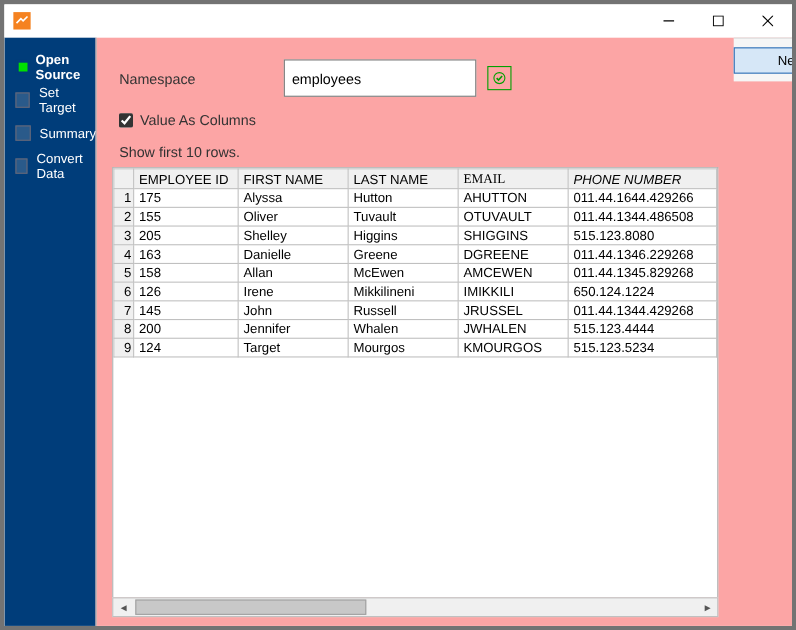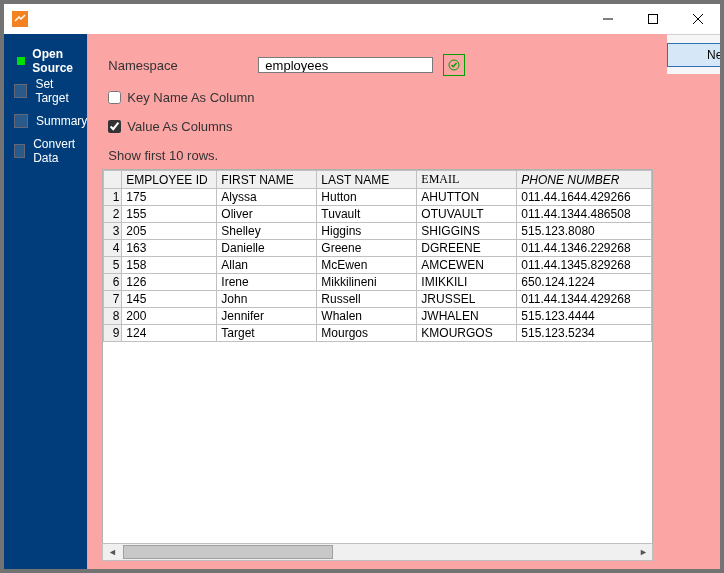--- a/index.html
+++ b/index.html
@@ -16,21 +16,21 @@
 .step .marker { width: 14px; height: 14px; margin-right: 8px; background: #2a5a8a; border: 1px solid #667; position: relative; }
 .step.active .marker { background: #00c000; box-shadow: 0 0 0 2px #003d7a inset; border: none; }
 .step.active .marker::after { content:""; position:absolute; left:3px; top:3px; width:8px; height:8px; background:#00c000; }
 .step.active .marker { background:#003d7a; }
 .step.active .marker::after { background:#00e000; }
 .step.active { font-weight: bold; }
 .content { flex: 1; background: #fca5a5; display: flex; flex-direction: row; border-left: 1px solid #b6b6b6; }
 .form-panel { margin: 20px 20px 0 20px; }
 .row { display: flex; align-items: center; margin-bottom: 14px; font-size: 13px; color: #333; }
 .row .label { width: 150px; }
-.row input[type="text"] { width: 175px; height: 16px; border: 1px solid #7a7a7a; padding: 2px 6px; font-size: 13px; background:#fff; }
+.row input[type="text"] { width: 175px; height: 34px; border: 1px solid #7a7a7a; padding: 2px 6px; font-size: 13px; background:#fff; }
 .row .okbtn { width: 22px; height: 22px; margin-left: 10px; border: 1px solid #00a000; display:flex; align-items:center; justify-content:center; cursor:pointer; }
 .row .okbtn svg { display:block; }
 .row label.cb { display:flex; align-items:center; gap:6px; cursor:pointer; font-size:13px; }
 .row input[type="checkbox"] { width: 13px; height: 13px; accent-color: #333; }
 .note { margin: 0 20px 6px 20px; font-size: 13px; color:#333; }
 .table-area { margin: 0 14px 0 14px; border: 1px solid #b0b0b0; border-bottom:none; flex:1; overflow:hidden; background:#fff; }
 table { border-collapse: collapse; width: 100%; table-layout: fixed; font-size: 12px; }
 th, td { border: 1px solid #c0c0c0; padding: 1px 4px; text-align: left; height: 16px; white-space: nowrap; overflow:hidden; }
 th { background: #f0f0f0; font-weight: normal; color:#000; }
 th.rownum, td.rownum { width: 18px; background:#f0f0f0; text-align:right; padding-right:2px; }
@@ -109,26 +109,20 @@
             <input type="text" value="employees" style="">
             <span class="okbtn">
               <svg width="12" height="12" viewBox="0 0 12 12">
                   <circle cx="6" cy="6" r="5" fill="none" stroke="#00a000" stroke-width="1"></circle>
                   <path d="M3.5 6 L5.2 7.8 L8.5 4" fill="none" stroke="#00a000" stroke-width="1.4"></path>
                 </svg>
             </span>
           </div>
           <div class="row">
             <label class="cb">
-              <input type="checkbox" id="cb1" style="">
-              <span>Key Name As Column</span>
-            </label>
-          </div>
-          <div class="row">
-            <label class="cb">
               <input type="checkbox" id="cb2" checked="" style="">
               <span>Value As Columns</span>
             </label>
           </div>
         </div>
         <div class="note">Show first 10 rows.</div>
 
         <div class="table-area">
           <table>
             <thead>

